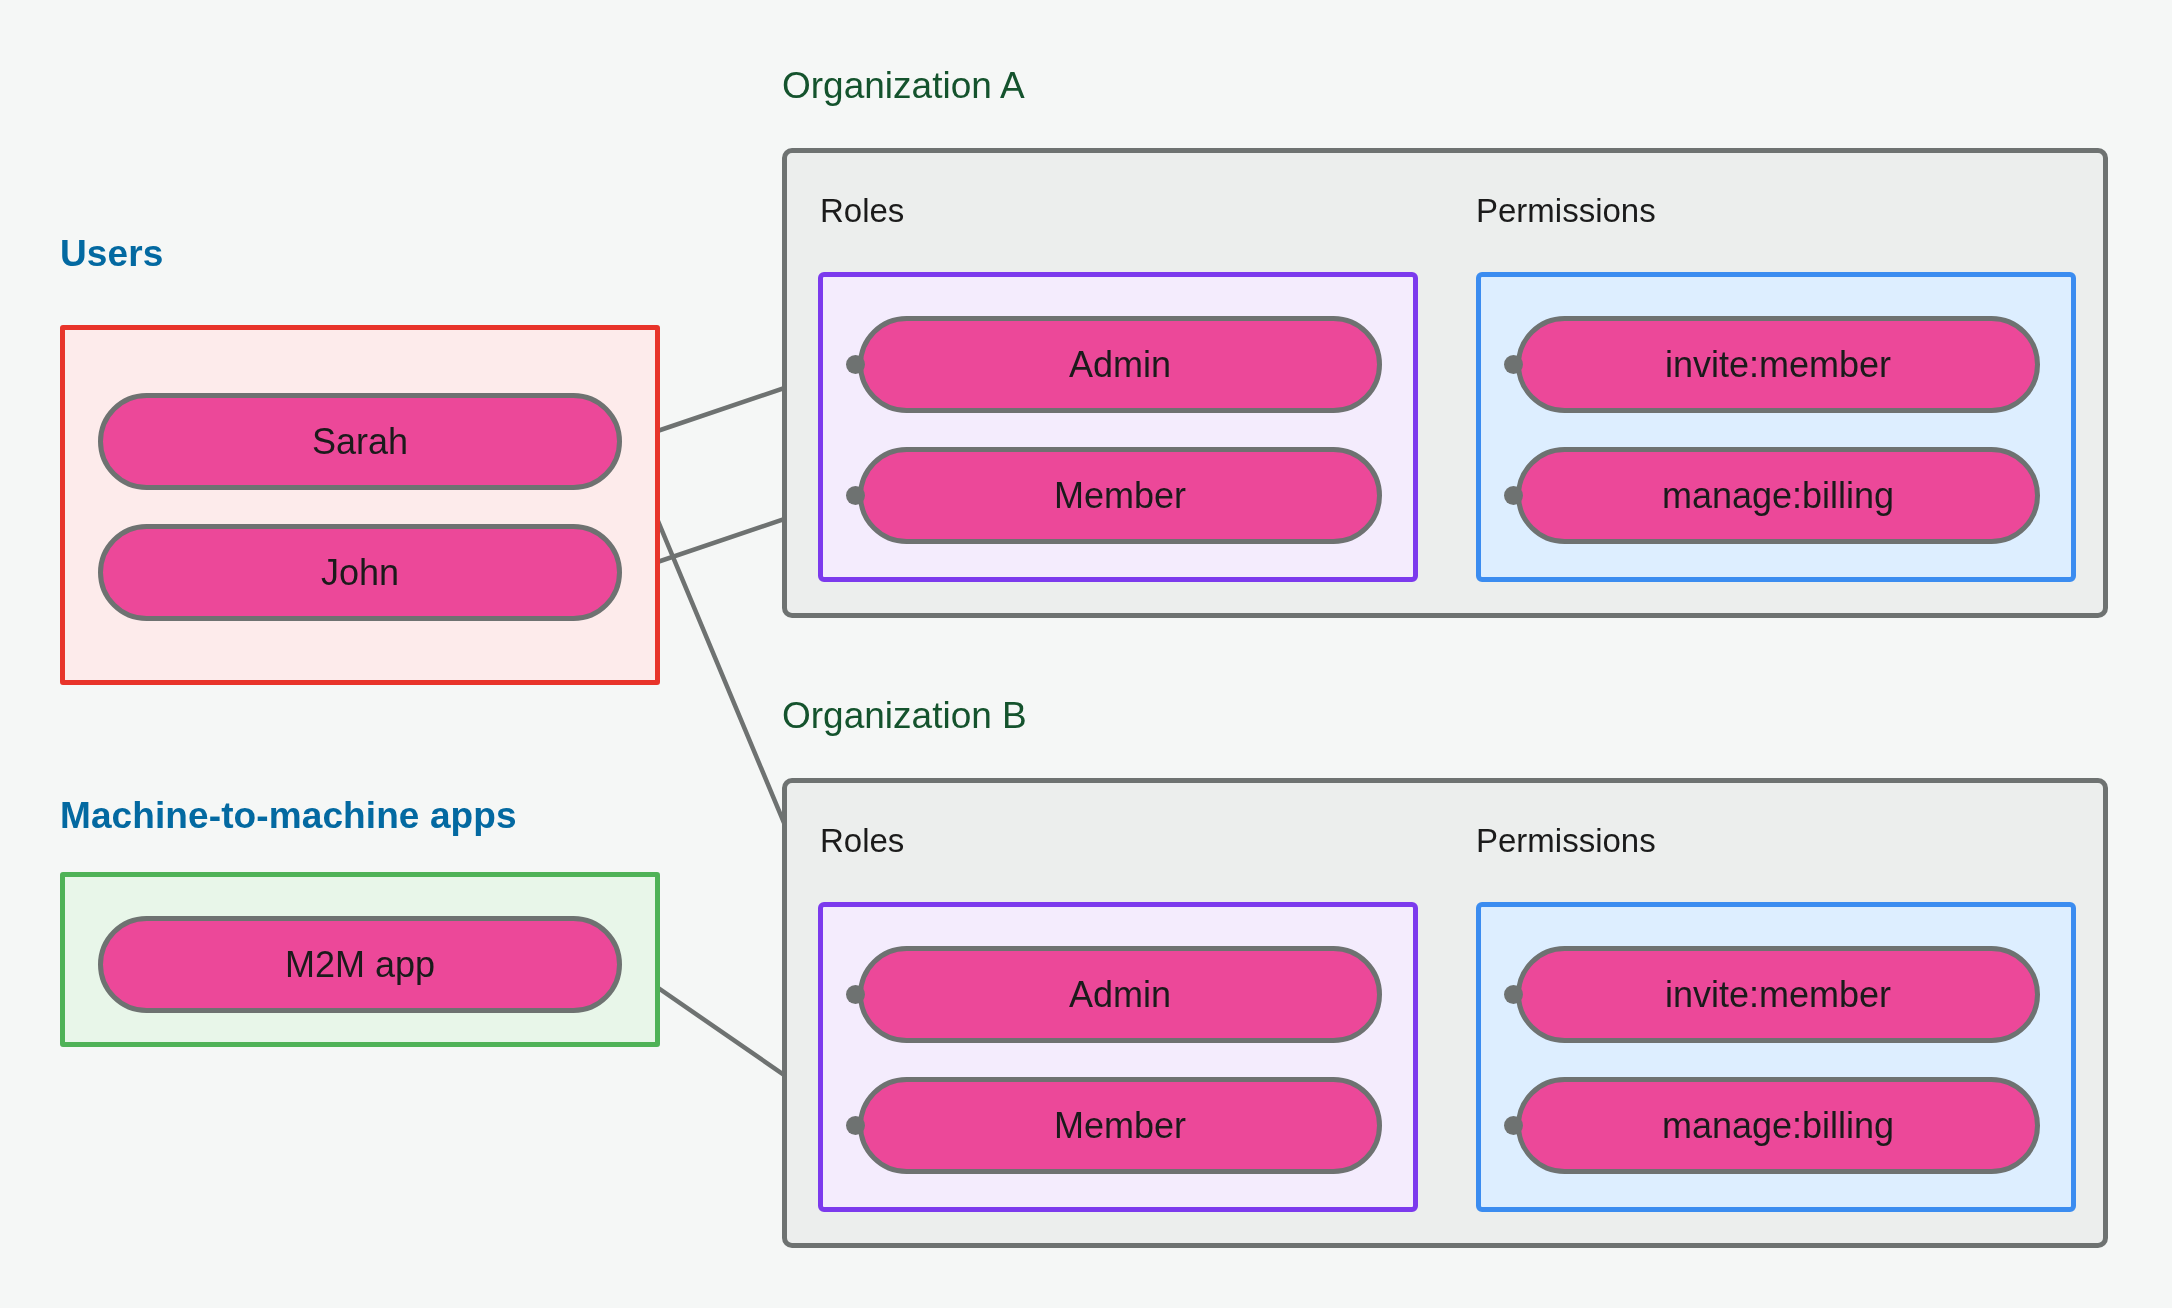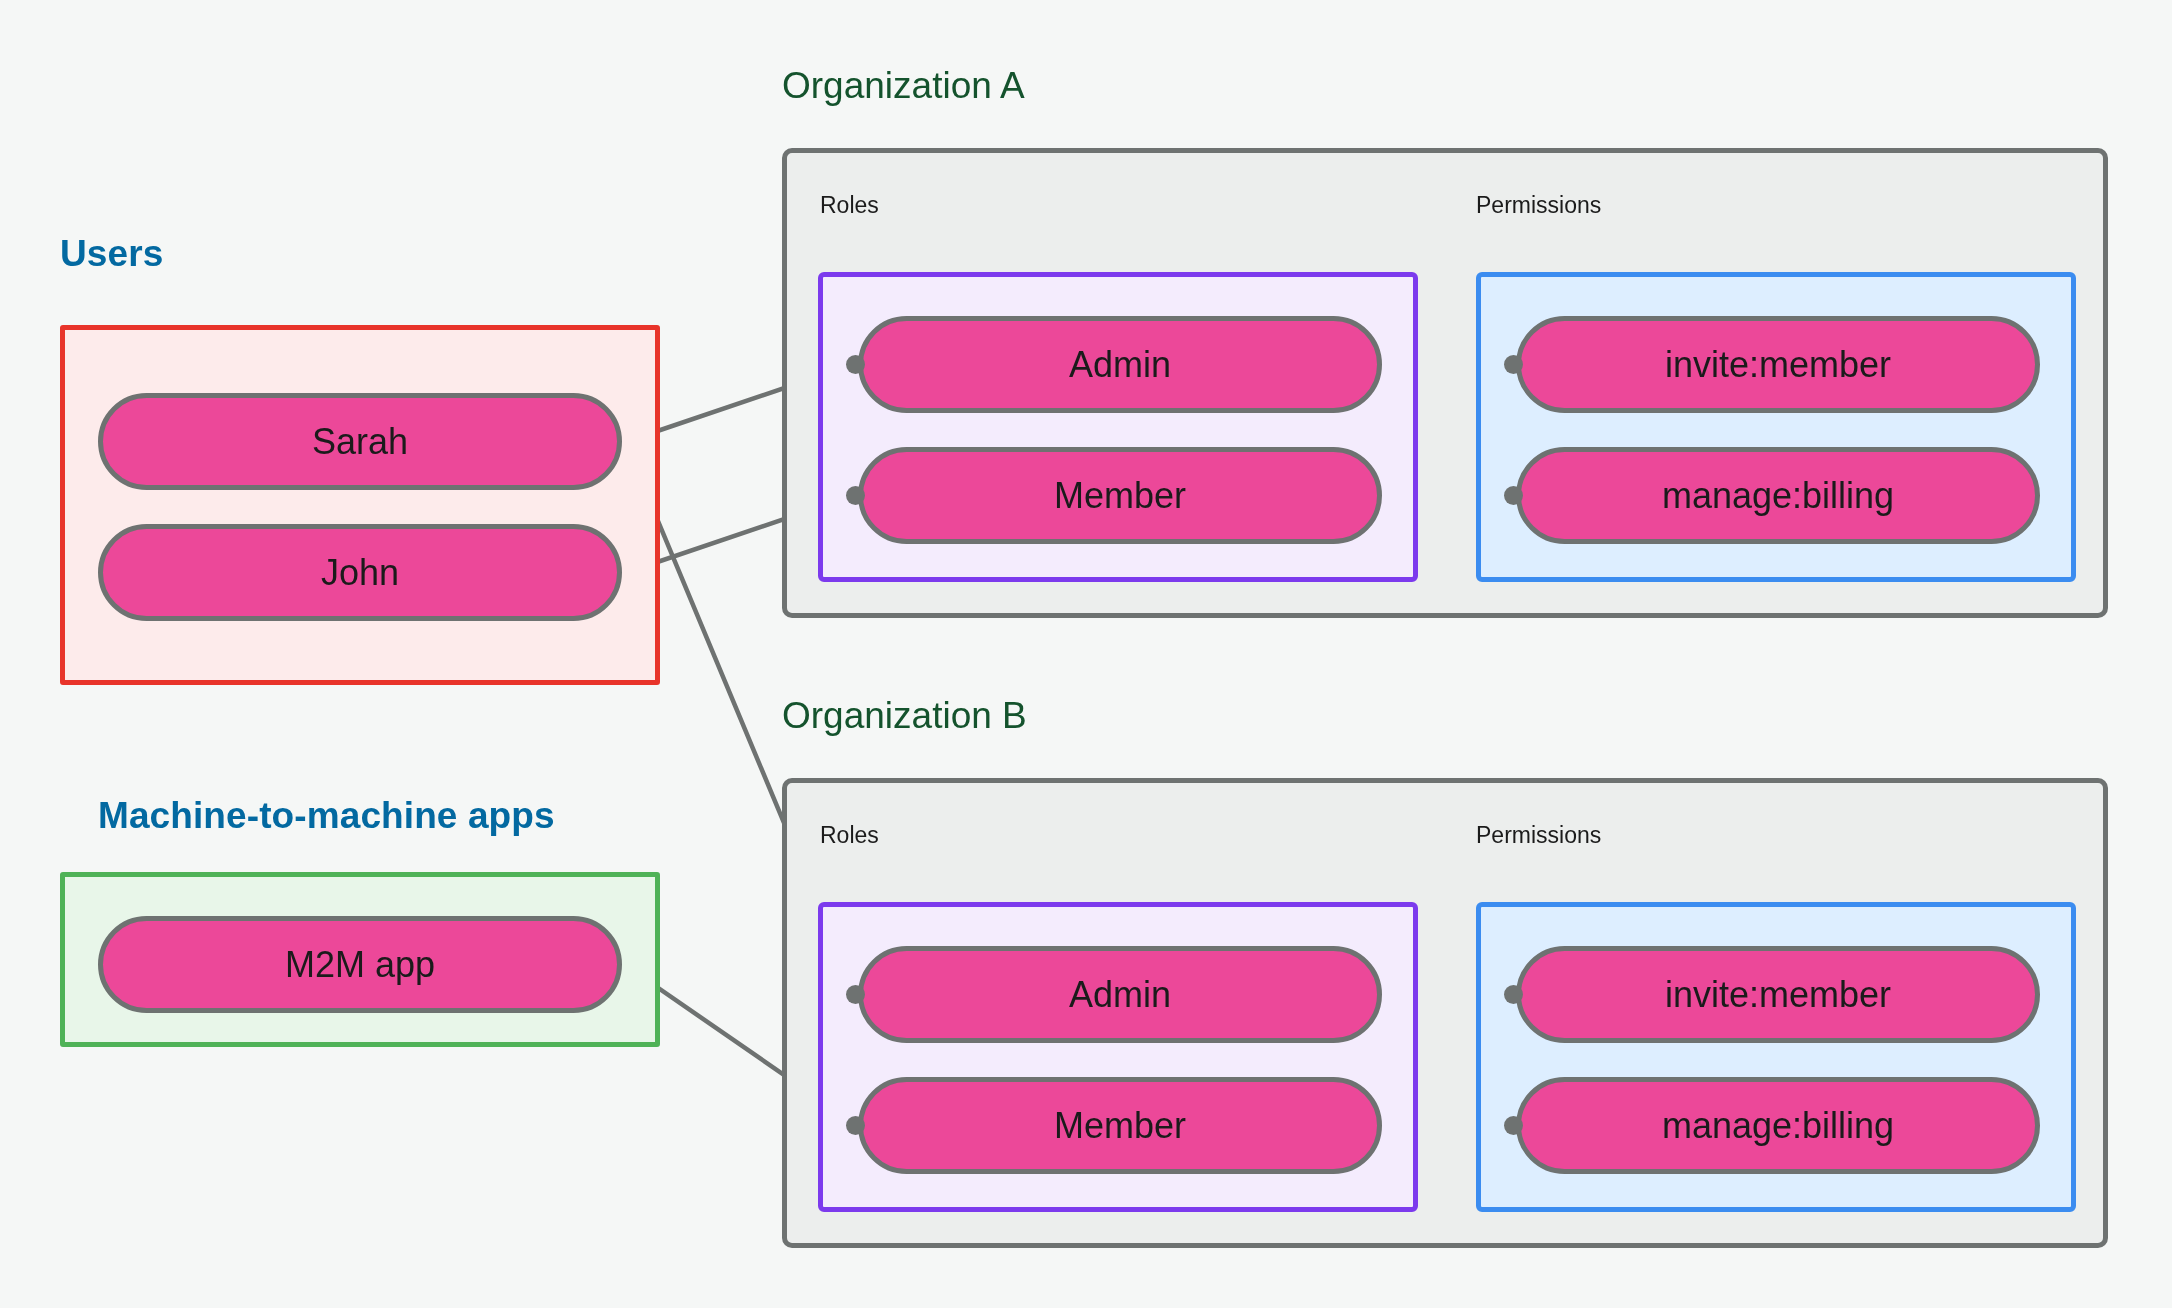--- a/index.html
+++ b/index.html
@@ -45,21 +45,21 @@
   }
   .org-label {
     position: absolute;
     font-size: 37px;
     font-weight: 400;
     color: #14532d;
     white-space: nowrap;
   }
   .sub-label {
     position: absolute;
-    font-size: 23px;
+    font-size: 33px;
     font-weight: 400;
     color: #1b1b1b;
     white-space: nowrap;
   }
 
   
   .container-box {
     position: absolute;
     box-sizing: border-box;
     z-index: 2;
@@ -151,21 +151,21 @@
   <div class="container-box users-box" style="left:60px; top:325px; width:600px; height:360px;"></div>
 
   <div class="pill" style="left:98px; top:393px; width:524px; height:97px;">
     <span>Sarah</span>
   </div>
 
   <div class="pill" style="left:98px; top:524px; width:524px; height:97px;">
     <span>John</span>
   </div>
 
-  <div class="group-label" style="left:60px; top:795px;margin-left:38px;">Machine-to-machine apps</div>
+  <div class="group-label" style="left:60px; top:795px;">Machine-to-machine apps</div>
 
   <div class="container-box m2m-box" style="left:60px; top:872px; width:600px; height:175px;"></div>
 
   <div class="pill" style="left:98px; top:916px; width:524px; height:97px;text-align:center;">
     <span>M2M app</span>
   </div>
 
   <div class="org-label" style="left:782px; top:65px;">Organization A</div>
 
   <div class="container-box org-box" style="left:782px; top:148px; width:1326px; height:470px;"></div>

